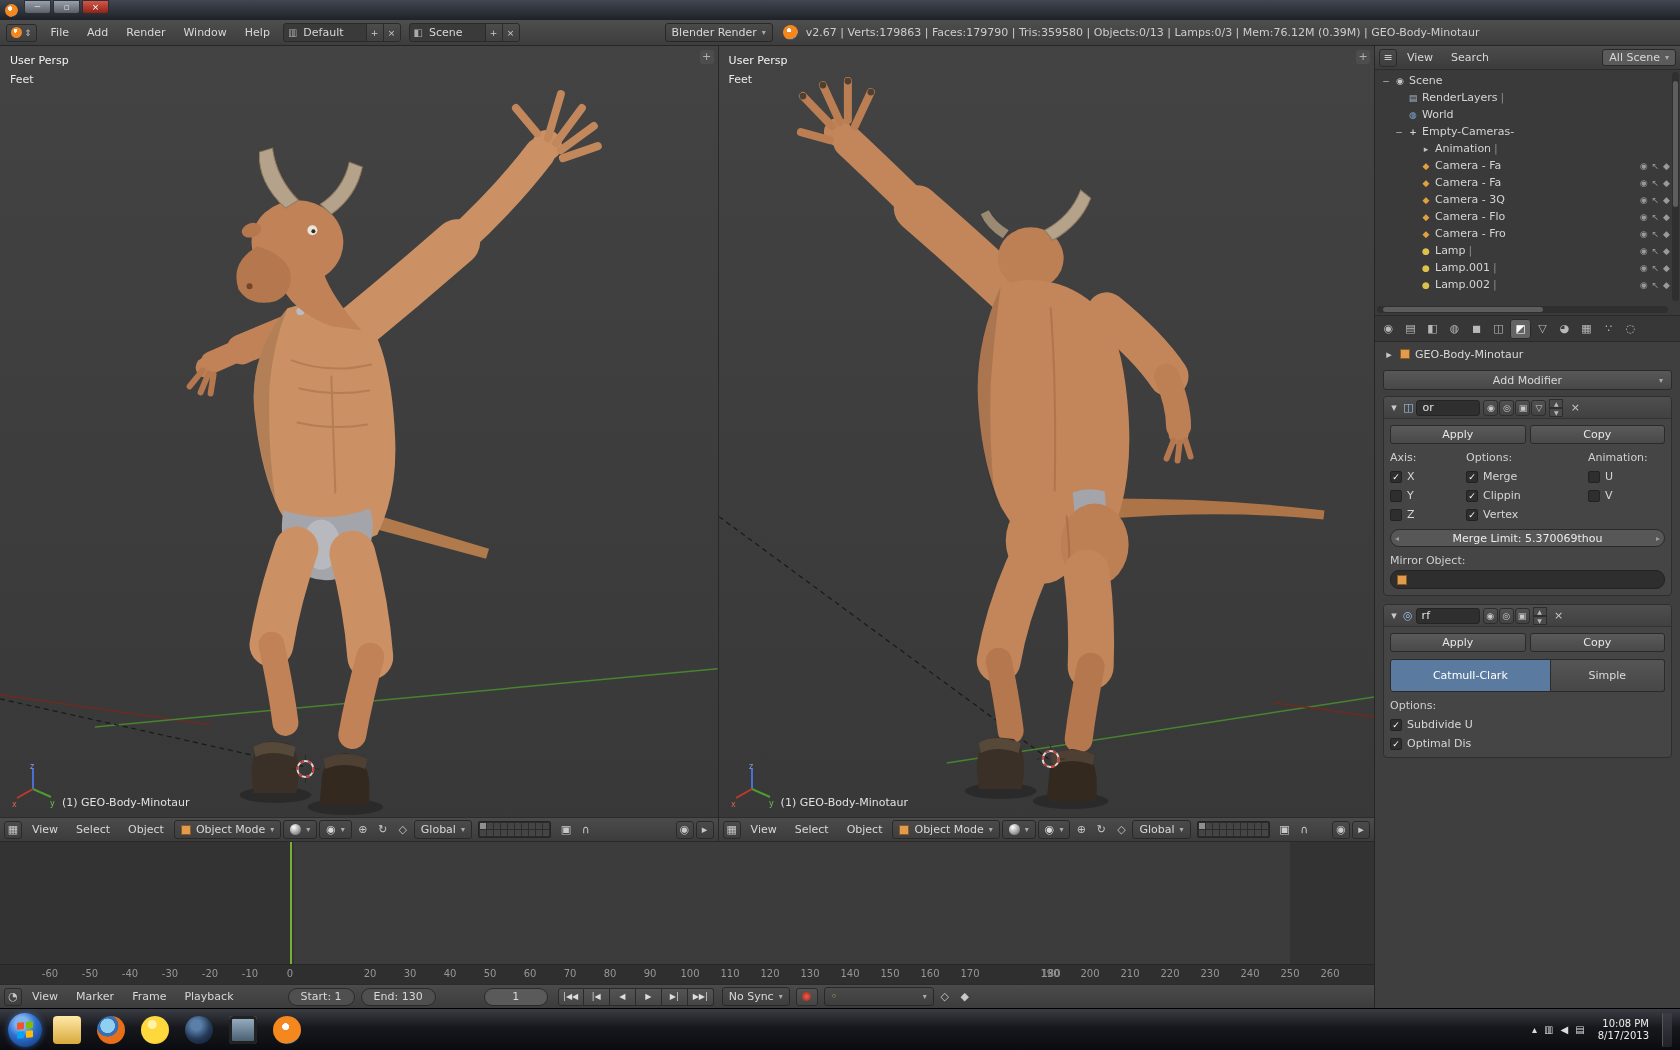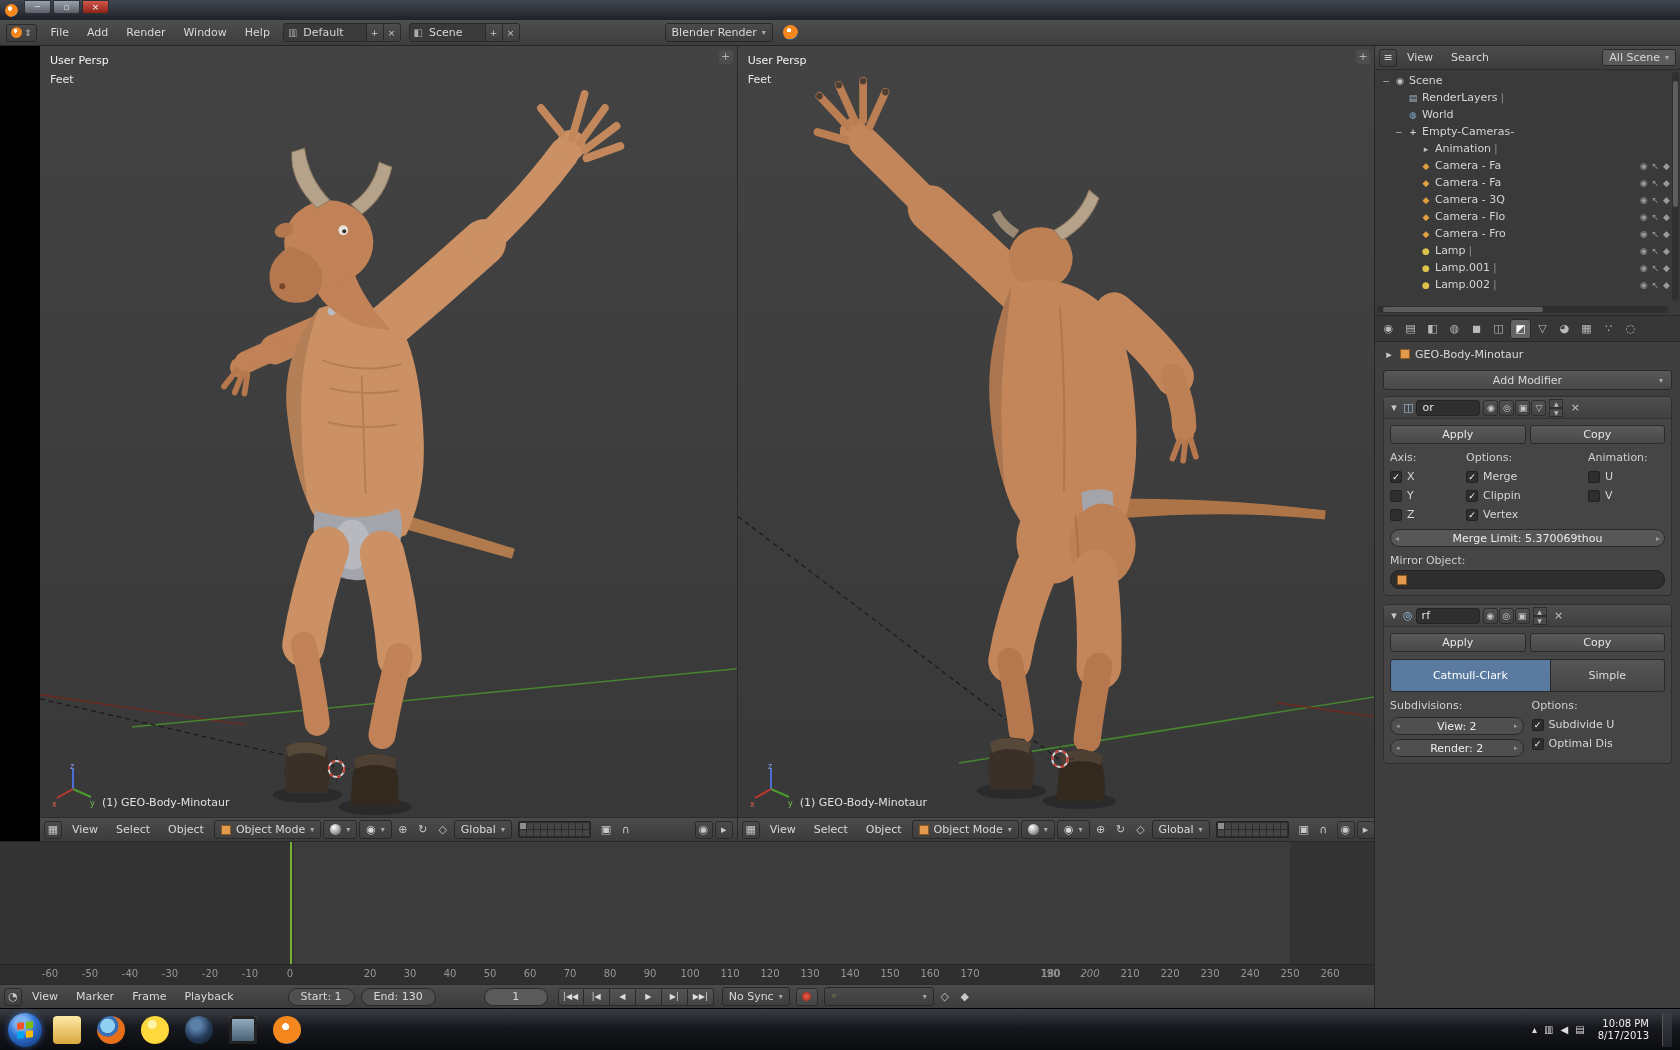--- a/index.html
+++ b/index.html
@@ -36,21 +36,21 @@
   .dd { display:inline-flex; align-items:center; height:19px; background:linear-gradient(#4a4a4a,#3e3e3e);
     border:1px solid #282828; border-radius:3px; padding:0 6px; gap:5px; white-space:nowrap; }
   .dd .caret { font-size:8px; color:#aaa; }
   .orb { width:15px; height:15px; border-radius:50%; margin:0 6px 0 8px;
     background:radial-gradient(circle at 40% 35%, #fff 0 15%, #f5871f 17% 68%, #1f65a6 70% 100%); }
   .stats { color:#cdcdcd; white-space:nowrap; overflow:hidden; }
 
   
   .main-row { flex:1; display:flex; min-height:0; }
   .left-col { flex:1; display:flex; flex-direction:column; min-width:0; }
-  .vp-row { flex:1; display:flex; min-height:0;padding-left:40px; }
+  .vp-row { flex:1; display:flex; min-height:0; }
   .viewport { position:relative; display:flex; flex-direction:column; min-width:0;
     background:linear-gradient(180deg,#434343,#383838); }
   .viewport.vpl { width:52.3%; border-right:1px solid #282828; }
   .viewport.vpr { width:47.7%; }
   .vp-canvas { flex:1; position:relative; overflow:hidden; }
   .vp-svg { position:absolute; inset:0; width:100%; height:100%; }
   .vp-view-label { position:absolute; top:8px; left:10px; color:#f2f2f2; }
   .vp-cam-label { position:absolute; top:27px; left:10px; color:#e8e8e8; }
   .vp-obj-label { position:absolute; bottom:8px; left:62px; color:#e0e0e0; }
   .vp-corner { position:absolute; top:4px; right:4px; width:14px; height:14px; border-radius:3px;
@@ -235,20 +235,21 @@
       <span class="w-icon" data-name="scene-icon">◧</span>
       <span class="w-text">Scene</span>
       <span class="w-btn" data-name="add-scene-button">+</span>
       <span class="w-btn" data-name="delete-scene-button">×</span>
     </span>
     <span class="dd" data-name="render-engine-selector" style="margin-left:140px;">
       <span>Blender Render</span>
       <span class="caret" data-name="chevron-down-icon">▾</span>
     </span>
     <span class="orb" data-name="blender-orb-icon"></span>
+    <span class="stats" data-name="scene-statistics">v2.67 | Verts:179863 | Faces:179790 | Tris:359580 | Objects:0/13 | Lamps:0/3 | Mem:76.12M (0.39M) | GEO-Body-Minotaur</span>
   </div>
 
   <div class="main-row">
     <div class="left-col">
       <div class="vp-row">
 
         <div class="viewport vpl" data-name="viewport-left">
           <div class="vp-canvas" data-name="viewport-left-canvas">
             <svg class="vp-svg" viewBox="0 0 719 770" preserveAspectRatio="none" data-name="minotaur-model-front">
               <g data-name="floor-lines">
@@ -518,21 +519,21 @@
             <span class="tick" data-name="ruler-tick" style="left: 690px;">100</span>
             <span class="tick" data-name="ruler-tick" style="left: 730px;">110</span>
             <span class="tick" data-name="ruler-tick" style="left: 770px;">120</span>
             <span class="tick" data-name="ruler-tick" style="left: 810px;">130</span>
             <span class="tick" data-name="ruler-tick" style="left: 850px;">140</span>
             <span class="tick" data-name="ruler-tick" style="left: 890px;">150</span>
             <span class="tick" data-name="ruler-tick" style="left: 930px;">160</span>
             <span class="tick" data-name="ruler-tick" style="left: 970px;">170</span>
             <span class="tick" data-name="ruler-tick" style="left: 1051px;">180</span>
             <span class="tick" data-name="ruler-tick" style="left: 1050px;">190</span>
-            <span class="tick" data-name="ruler-tick" style="left: 1090px; font-style: italic;">200</span>
+            <span class="tick" data-name="ruler-tick" style="left: 1090px;">200</span>
             <span class="tick" data-name="ruler-tick" style="left: 1130px;">210</span>
             <span class="tick" data-name="ruler-tick" style="left: 1170px;">220</span>
             <span class="tick" data-name="ruler-tick" style="left: 1210px;">230</span>
             <span class="tick" data-name="ruler-tick" style="left: 1250px;">240</span>
             <span class="tick" data-name="ruler-tick" style="left: 1290px;">250</span>
             <span class="tick" data-name="ruler-tick" style="left: 1330px;">260</span>
         </div>
         <div class="tl-header" data-name="timeline-header">
           <span class="hicon framed" data-name="timeline-editor-icon">◔</span>
           <span class="menu" data-name="timeline-menu">View</span>
@@ -875,25 +876,20 @@
             <div class="btnrow">
               <span class="btn" data-name="apply-button">Apply</span>
               <span class="btn" data-name="copy-button">Copy</span>
             </div>
             <div class="seg" data-name="subdivision-type-toggle">
               <span class="active" data-name="catmull-clark-button">Catmull-Clark</span>
               <span data-name="simple-button">Simple</span>
             </div>
             <div class="cols2">
               <div class="col">
-                <div class="collabel" data-name="subdivisions-label">Subdivisions:</div>
-                <div class="num" data-name="view-subdivisions-field">View: 2</div>
-                <div class="num" data-name="render-subdivisions-field">Render: 2</div>
-              </div>
-              <div class="col">
                 <div class="collabel" data-name="options-label">Options:</div>
                 <label class="chk checked" data-name="subsurf-option-checkbox">
                   <span class="box" data-name="checkbox-icon"></span>
                   <span>Subdivide U</span>
                 </label>
                   <label class="chk checked" data-name="subsurf-option-checkbox">
                   <span class="box" data-name="checkbox-icon"></span>
                   <span>Optimal Dis</span>
                 </label>
               </div>

